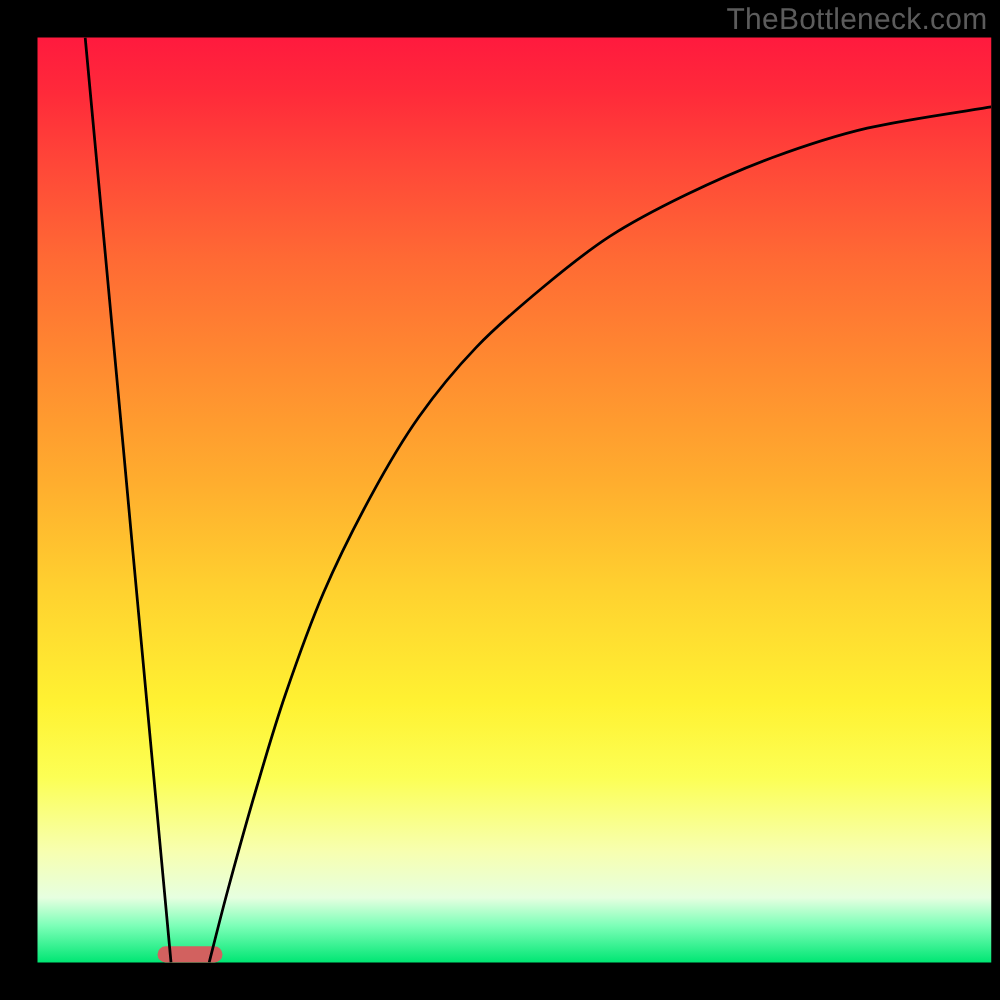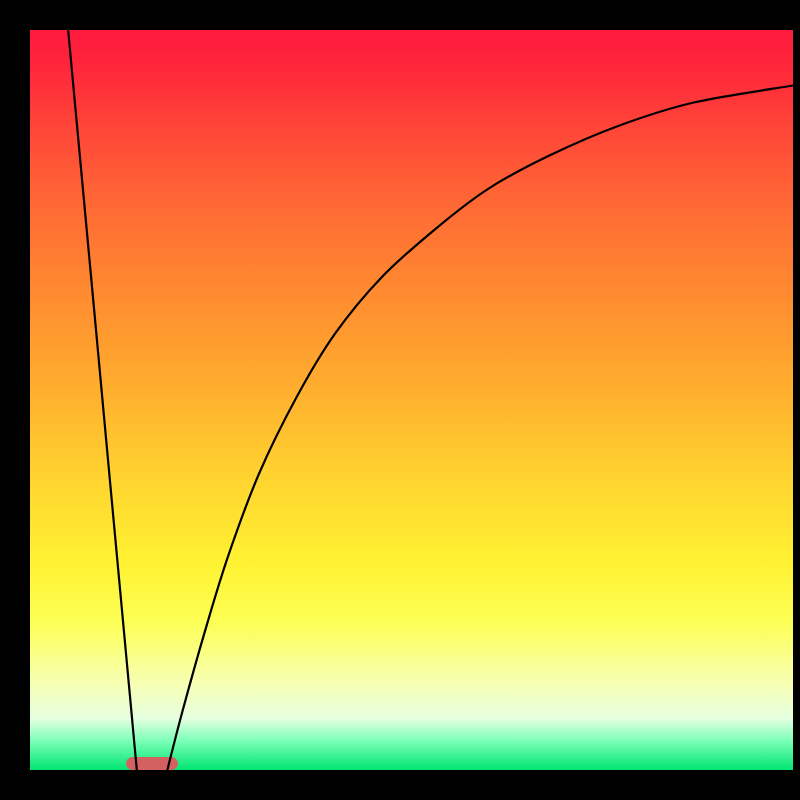--- a/index.html
+++ b/index.html
@@ -79,13 +79,14 @@
     <div class="gradient"></div>
 
     <div class="pill" id="pill" style="left: 96.08px; top: 727px;"></div>
 
     <svg class="svg-overlay" viewBox="0 0 763 740" preserveAspectRatio="none">
       <path id="curve-left" d="M38.15 0.00 L45.78 82.14 L53.41 164.28 L61.04 246.42 L68.67 328.56 L76.30 411.44 L83.93 493.58 L91.56 575.72 L99.19 657.86 L106.82 740.00" fill="none" stroke="#000" stroke-width="2.2"></path>
       <path id="curve-right" d="M137.34 740.00 C139.88 730.13 146.24 704.23 152.60 680.80 C158.96 657.37 167.86 625.30 175.49 599.40 C183.12 573.50 189.48 551.30 198.38 525.40 C207.28 499.50 217.46 470.52 228.90 444.00 C240.34 417.48 254.33 389.73 267.05 366.30 C279.77 342.87 291.21 323.13 305.20 303.40 C319.19 283.67 334.45 265.17 350.98 247.90 C367.51 230.63 386.59 214.60 404.39 199.80 C422.19 185.00 438.73 171.43 457.80 159.10 C476.88 146.77 497.22 136.28 518.84 125.80 C540.46 115.32 563.35 105.08 587.51 96.20 C611.67 87.32 634.56 79.30 663.81 72.52 C693.06 65.74 746.47 58.34 763.00 55.50" fill="none" stroke="#000" stroke-width="2.2"></path>
     </svg>
   </div>
 
+  <div class="watermark">TheBottleneck.com</div>
 </div>
 
 </body></html>

